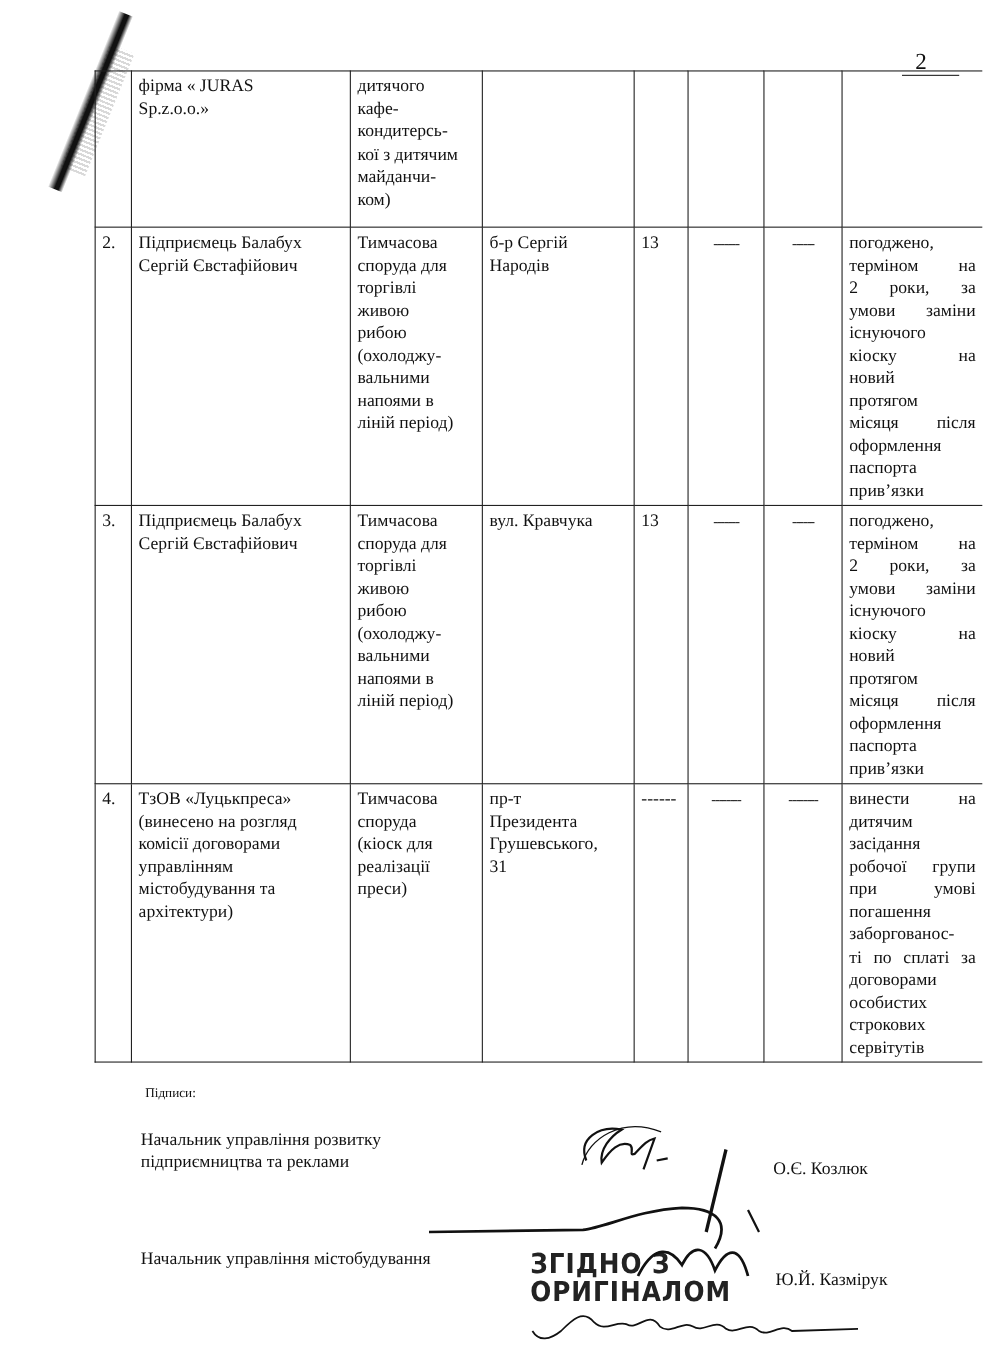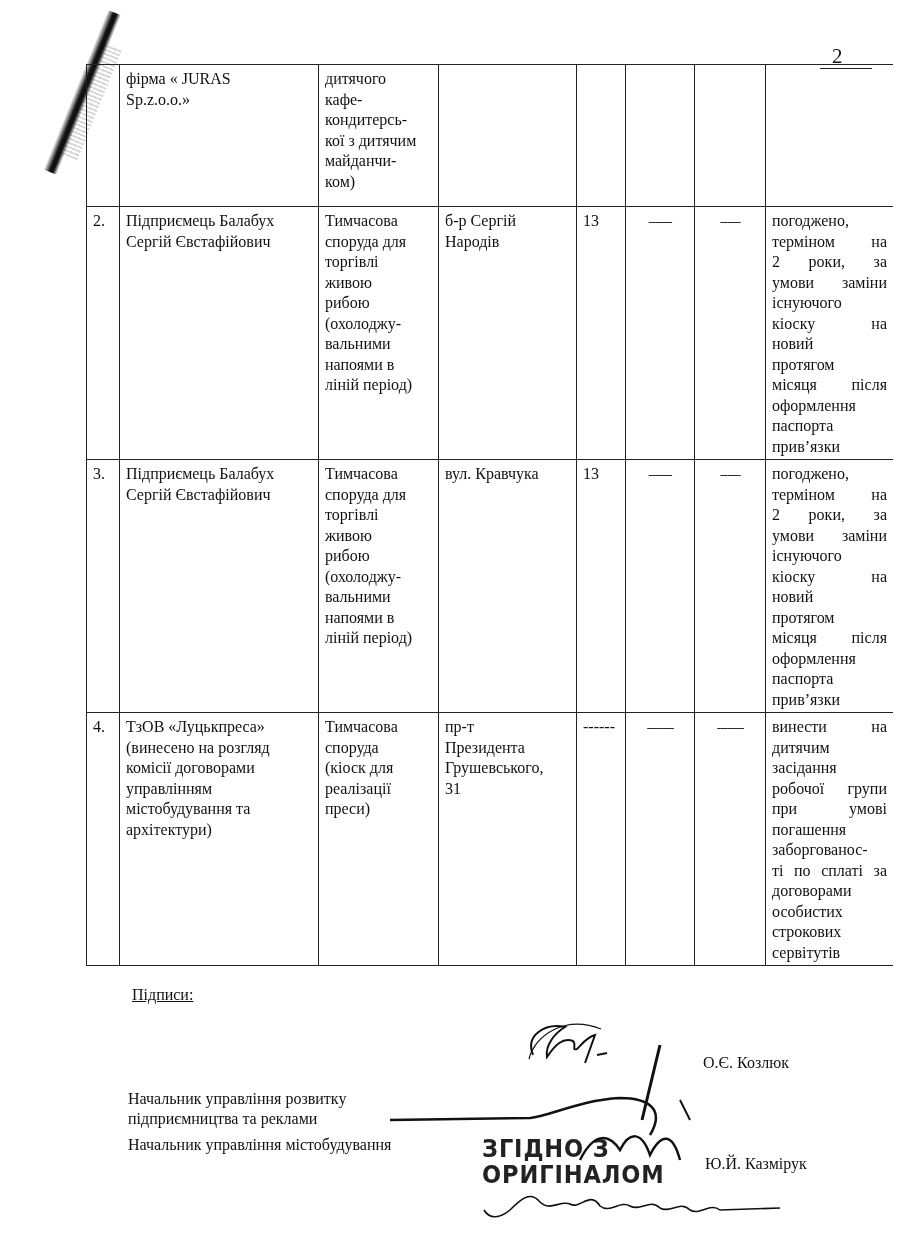--- a/index.html
+++ b/index.html
@@ -43,25 +43,25 @@
   td.c-area { width: 36px; }
   td.c-d1 { width: 56px; text-align: center; }
   td.c-d2 { width: 58px; text-align: center; }
   td.c-res { width: 115px; border-right: none !important; text-align: justify; }
   .dash { letter-spacing: -1px; font-size: 13px; }
   .res-line { display: block; text-align: justify; text-align-last: justify; }
   .res-line.left { text-align-last: left; }
   .multiline span { display: block; }
 
   .signatures-title {
-    position: absolute; left: 132px; top: 986px; font-size: 16px; text-decoration: underline;
+    position: absolute; left: 132px; top: 986px; font-size: 12px;
   }
   .sign-block { position: absolute; font-size: 16px; line-height: 20px; }
   .sign-block span { display: block; }
-  .sign1 { left: 128px; top: 1089px; }
+  .sign1 { left: 128px; top: 1027px; }
   .sign2 { left: 128px; top: 1135px; }
   .sign-name { position: absolute; font-size: 16px; }
   .name1 { left: 703px; top: 1054px; }
   .name2 { left: 705px; top: 1155px; }
 
   .stamp {
     position: absolute; left: 482px; top: 1136px; width: 150px;
     font-family: "DejaVu Sans", sans-serif; font-weight: bold;
     font-size: 25px; line-height: 26px; color: #222; letter-spacing: 1px;
     transform: scaleX(0.9); transform-origin: left top;

